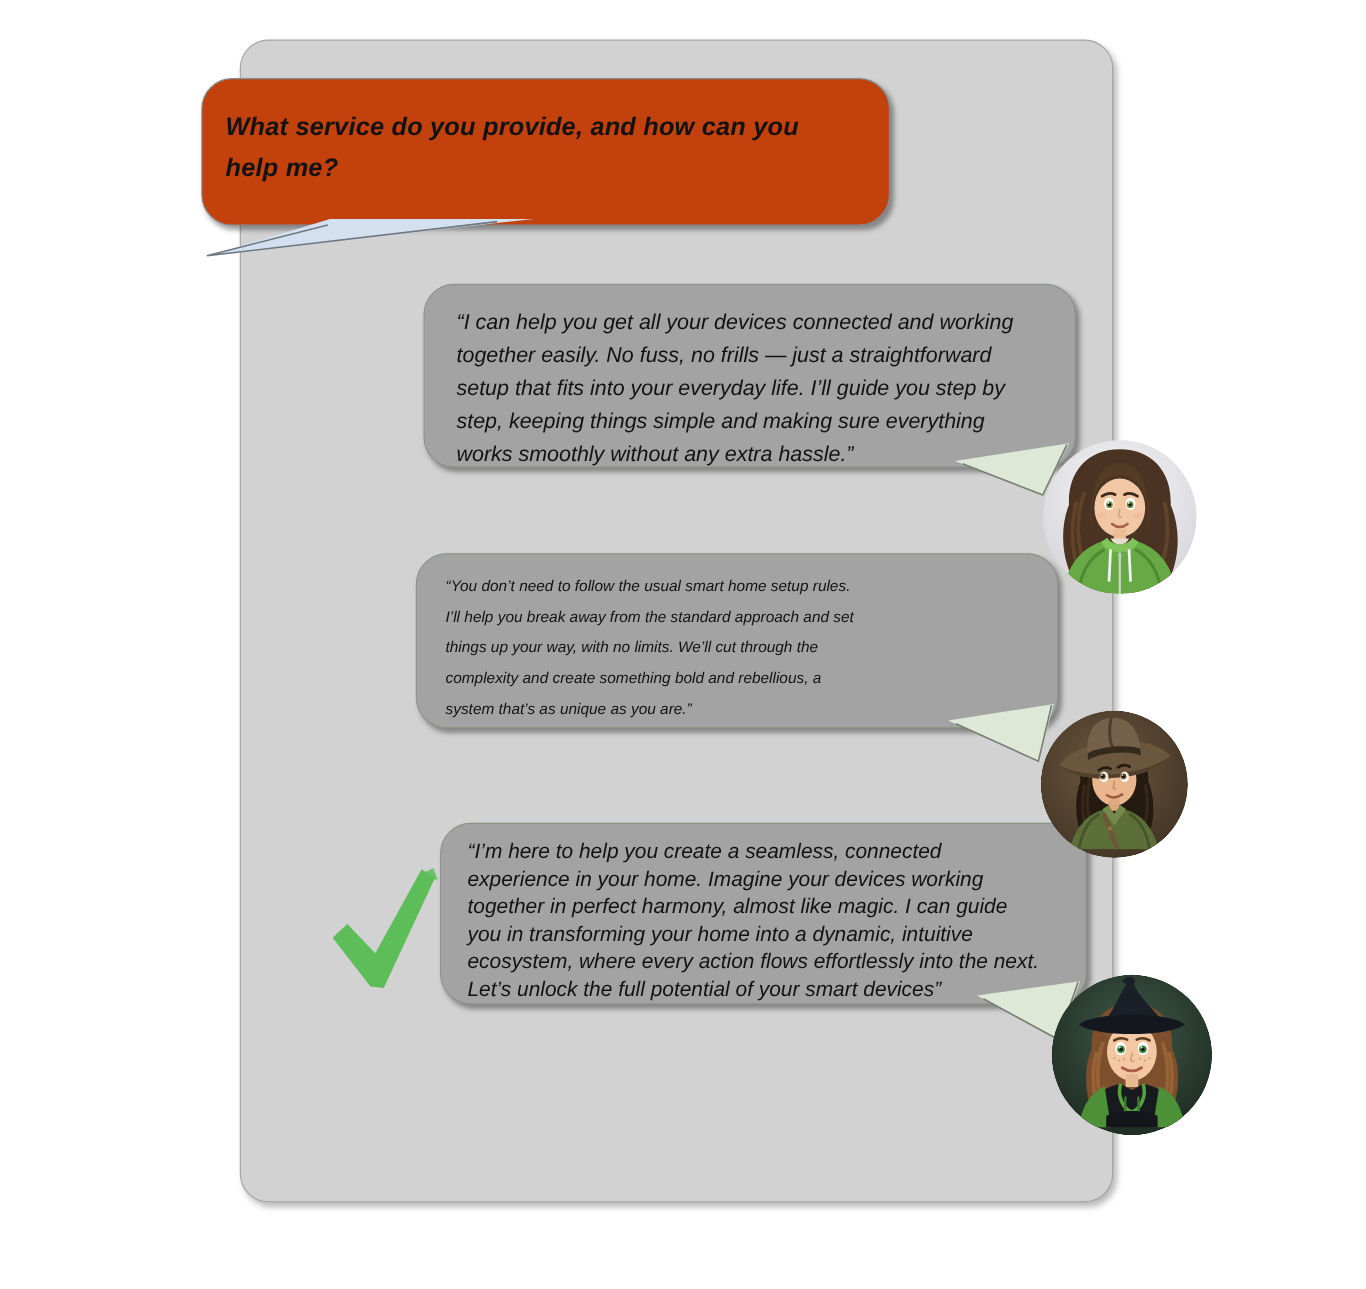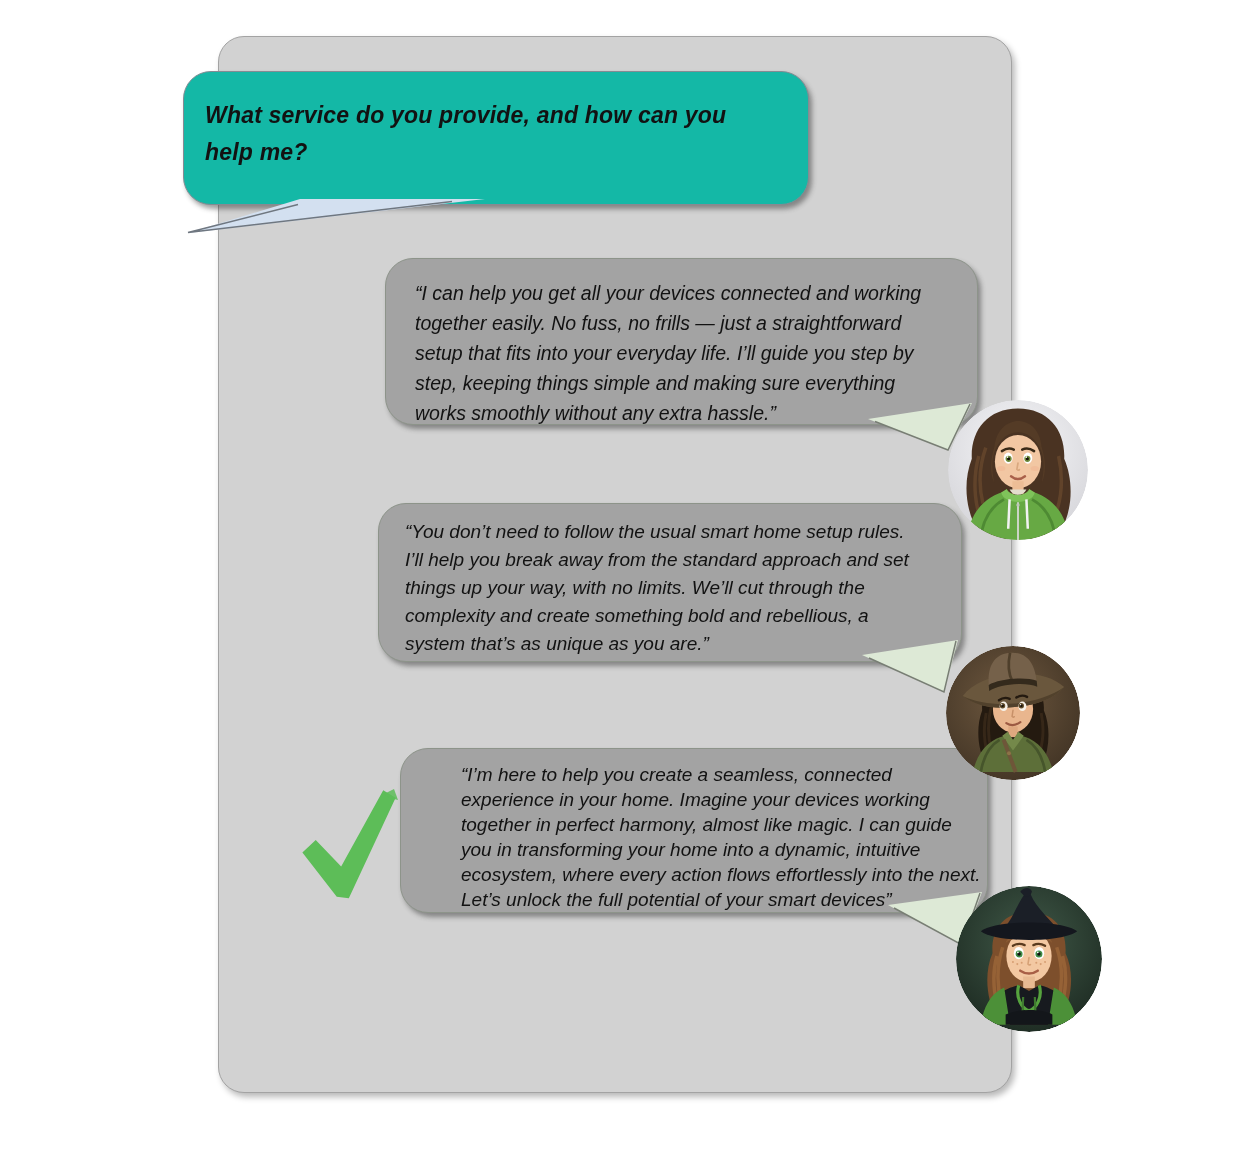--- a/index.html
+++ b/index.html
@@ -12,31 +12,31 @@
     background:#d2d2d2;border:1px solid #a3a3a3;border-radius:26px;
     box-shadow:3px 4px 6px rgba(0,0,0,0.28);
   }
   .bubble{
     position:absolute;border-radius:28px;box-sizing:border-box;
     box-shadow:3px 4px 5px rgba(40,40,40,0.45);
   }
   .bubble .txt{white-space:pre;color:#121212;font-style:italic;}
   .q-bubble{
     left:183px;top:71px;width:626px;height:134px;
-    background:#14b8a6;border:1.5px solid #848b93;
+    background:#c2410c;border:1.5px solid #848b93;
   }
   .q-bubble .txt{
     padding:25px 20px 0 21px;font-size:23px;font-weight:bold;line-height:37px;letter-spacing:.2px;
   }
   .a-bubble{background:#a3a3a3;border:1.5px solid #8d948a;}
   .a1{left:385px;top:258px;width:593px;height:167px;}
   .a1 .txt{padding:19px 0 0 29px;font-size:19.5px;line-height:30px;}
   .a2{left:378px;top:503px;width:584px;height:159px;}
-  .a2 .txt{padding:14px 0 0 26px;font-size:19px;line-height:28px;}
-  .a3{left:400px;top:748px;width:588px;height:165px;padding-left:36px;}
+  .a2 .txt{padding:14px 0 0 26px;font-size:14px;line-height:28px;}
+  .a3{left:400px;top:748px;width:588px;height:165px;}
   .a3 .txt{padding:13px 0 0 24px;font-size:19px;line-height:25px;}
   .overlay{position:absolute;left:0;top:0;width:1242px;height:1172px;pointer-events:none;}
   .avatar{position:absolute;border-radius:50%;overflow:hidden;}
   .av1{left:948px;top:400px;width:140px;height:140px;}
   .av2{left:946px;top:646px;width:134px;height:134px;}
   .av3{left:956px;top:886px;width:146px;height:146px;}
   .check{position:absolute;left:294px;top:786px;width:116px;height:116px;}
 </style>
 </head>
 <body>

